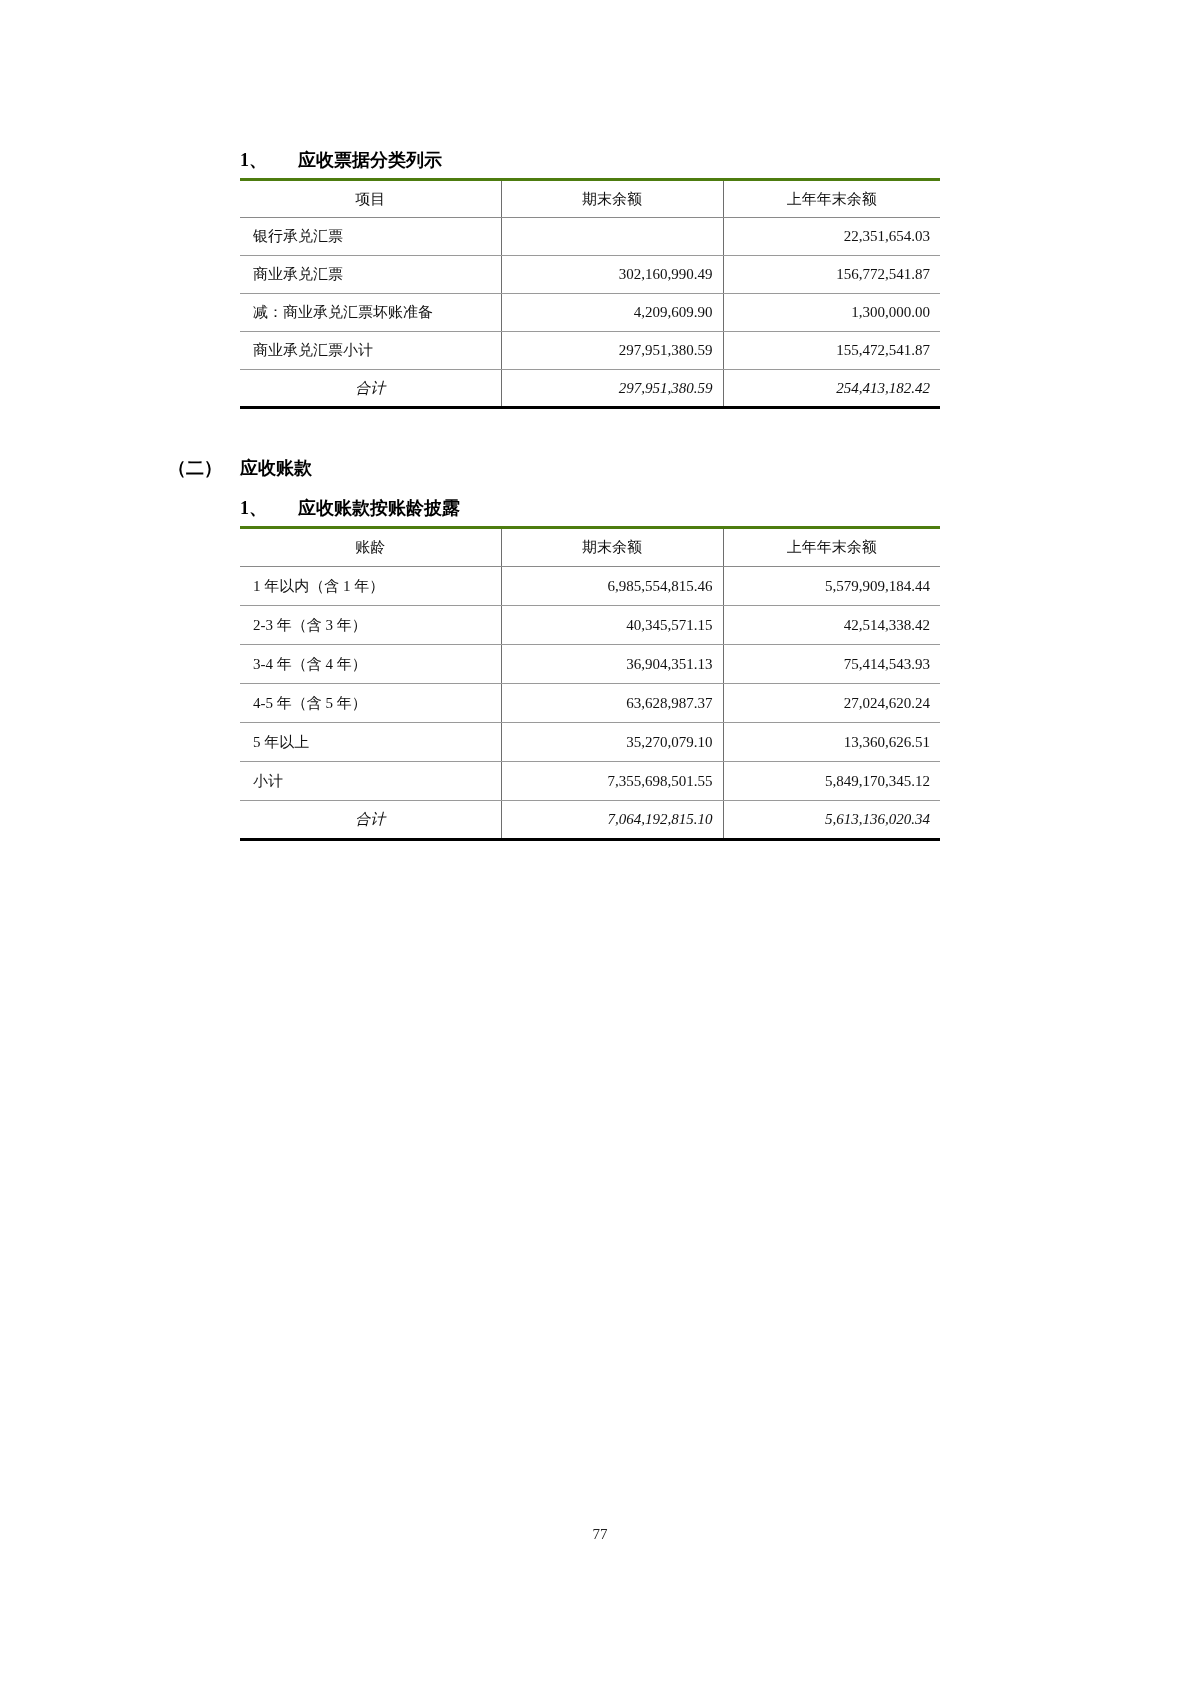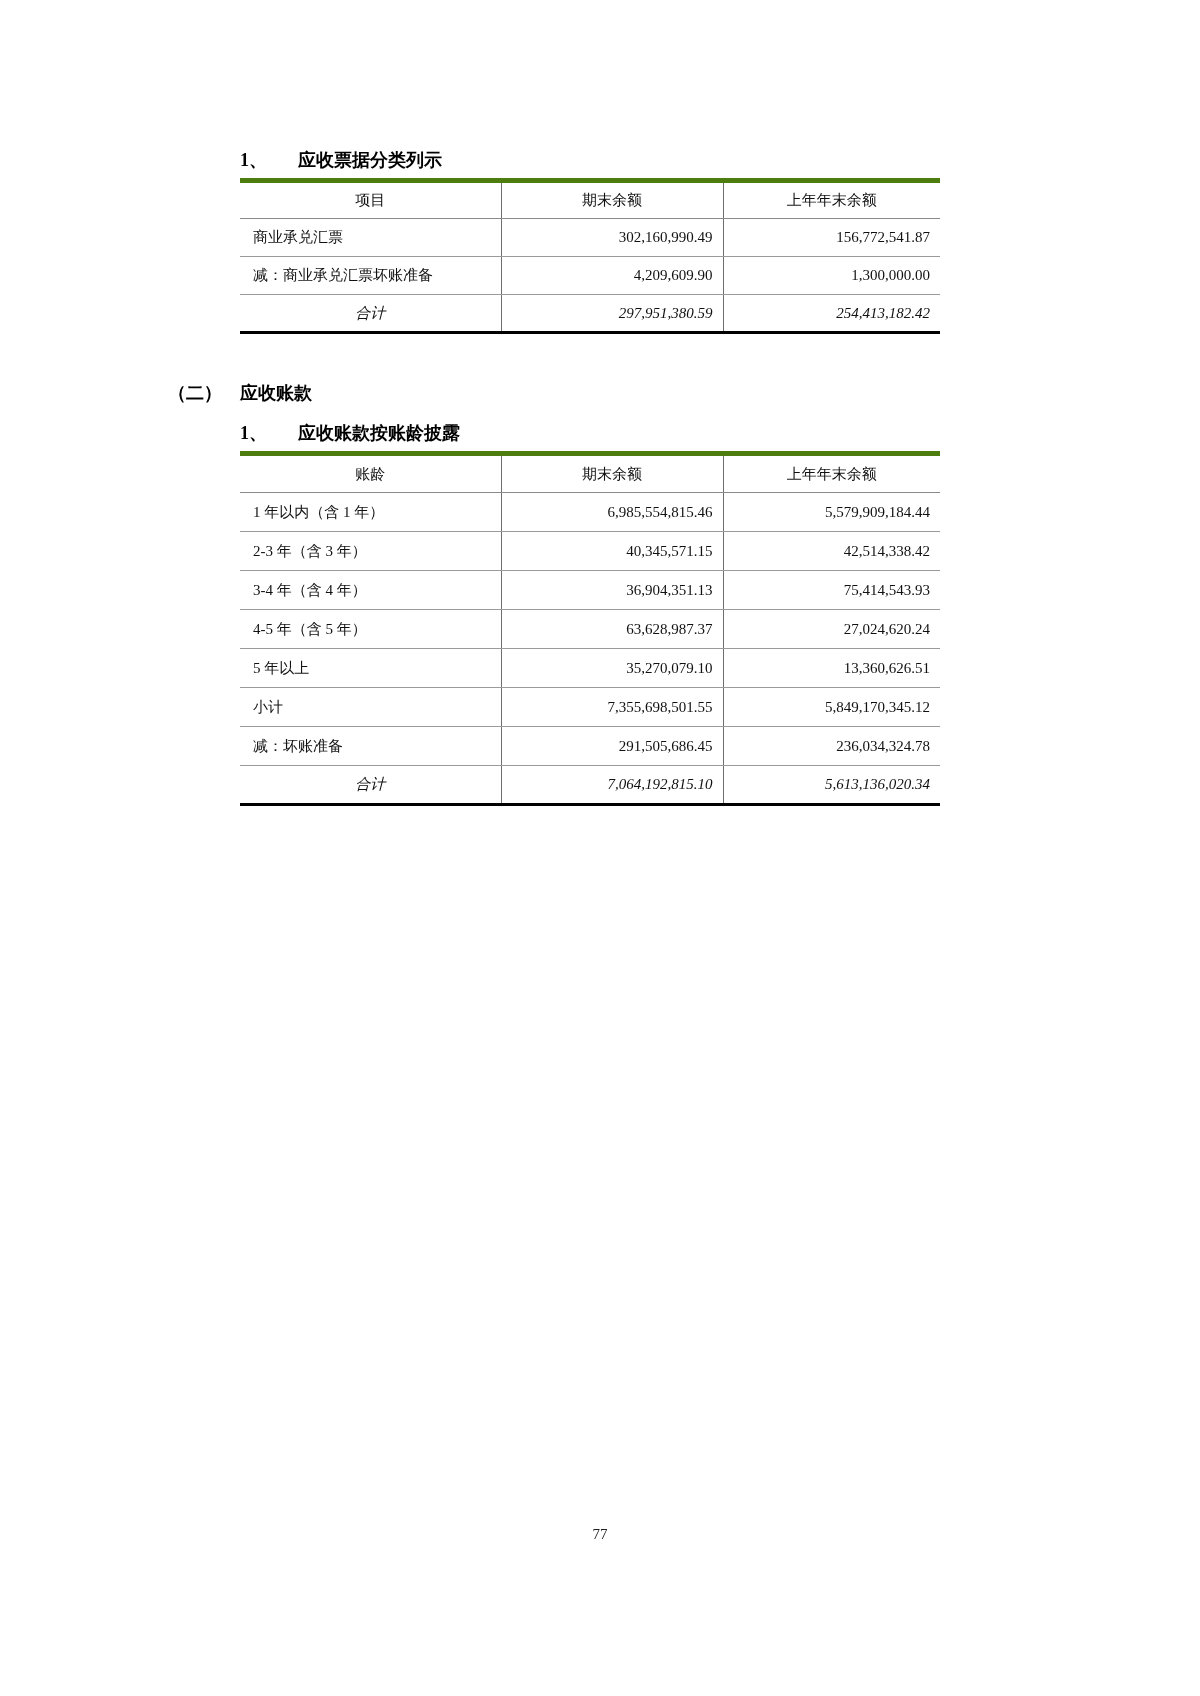--- a/index.html
+++ b/index.html
@@ -12,21 +12,21 @@
   .content { position:absolute; left:240px; top:148px; width:700px; }
 
   
   .h-row { display:flex; align-items:baseline; font-weight:bold; font-size:18px; line-height:24px; margin-bottom:6px; color:#000; }
   .h-num { display:inline-block; width:58px; }
   .sec-row { display:flex; align-items:baseline; font-weight:bold; font-size:18px; line-height:24px; margin:47px 0 16px -72px; color:#000; }
   .sec-num { display:inline-block; width:72px; }
 
   
   table { width:700px; border-collapse:collapse; table-layout:fixed; }
-  table { border-top:5px solid #4d7c0f; border-bottom:3px solid #000; }
+  table { border-top:3px solid #4d7c0f; border-bottom:3px solid #000; }
   col.c1 { width:261px; } col.c2 { width:222px; } col.c3 { width:217px; }
   th, td { font-size:15px; font-weight:normal; vertical-align:middle; }
   thead th { text-align:center; border-bottom:1px solid #8a8a8a; }
   tbody td { border-bottom:1px solid #9a9a9a; }
   tbody tr:last-child td { border-bottom:none;font-style:italic; }
   th:nth-child(1), td:nth-child(1),
   th:nth-child(2), td:nth-child(2) { border-right:1px solid #6e6e6e; }
   #bills-table tr { height:38px; }
   #aging-table tr { height:39px; }
   td.lbl { text-align:left; padding-left:13px; }
@@ -53,28 +53,38 @@
       </colgroup>
     <thead>
       <tr>
         <th>项目</th>
         <th>期末余额</th>
         <th>上年年末余额</th>
       </tr>
     </thead>
     <tbody>
         <tr>
+          <td class="lbl">银行承兑汇票</td>
+          <td class="num"></td>
+          <td class="num">22,351,654.03</td>
+        </tr>
+        <tr>
           <td class="lbl">商业承兑汇票</td>
           <td class="num">302,160,990.49</td>
           <td class="num">156,772,541.87</td>
         </tr>
         <tr>
           <td class="lbl">减：商业承兑汇票坏账准备</td>
           <td class="num">4,209,609.90</td>
           <td class="num">1,300,000.00</td>
+        </tr>
+        <tr>
+          <td class="lbl">商业承兑汇票小计</td>
+          <td class="num">297,951,380.59</td>
+          <td class="num">155,472,541.87</td>
         </tr>
         <tr>
           <td class="lbl ctr">合计</td>
           <td class="num">297,951,380.59</td>
           <td class="num">254,413,182.42</td>
         </tr>
       </tbody>
   </table>
 
   <div class="sec-row">
@@ -125,25 +135,20 @@
           <td class="lbl">5 年以上</td>
           <td class="num">35,270,079.10</td>
           <td class="num">13,360,626.51</td>
         </tr>
         <tr>
           <td class="lbl">小计</td>
           <td class="num">7,355,698,501.55</td>
           <td class="num">5,849,170,345.12</td>
         </tr>
         <tr>
-          <td class="lbl">减：坏账准备</td>
-          <td class="num">291,505,686.45</td>
-          <td class="num">236,034,324.78</td>
-        </tr>
-        <tr>
           <td class="lbl ctr">合计</td>
           <td class="num">7,064,192,815.10</td>
           <td class="num">5,613,136,020.34</td>
         </tr>
       </tbody>
   </table>
 
 </div>
 
 <div class="page-number">77</div>

